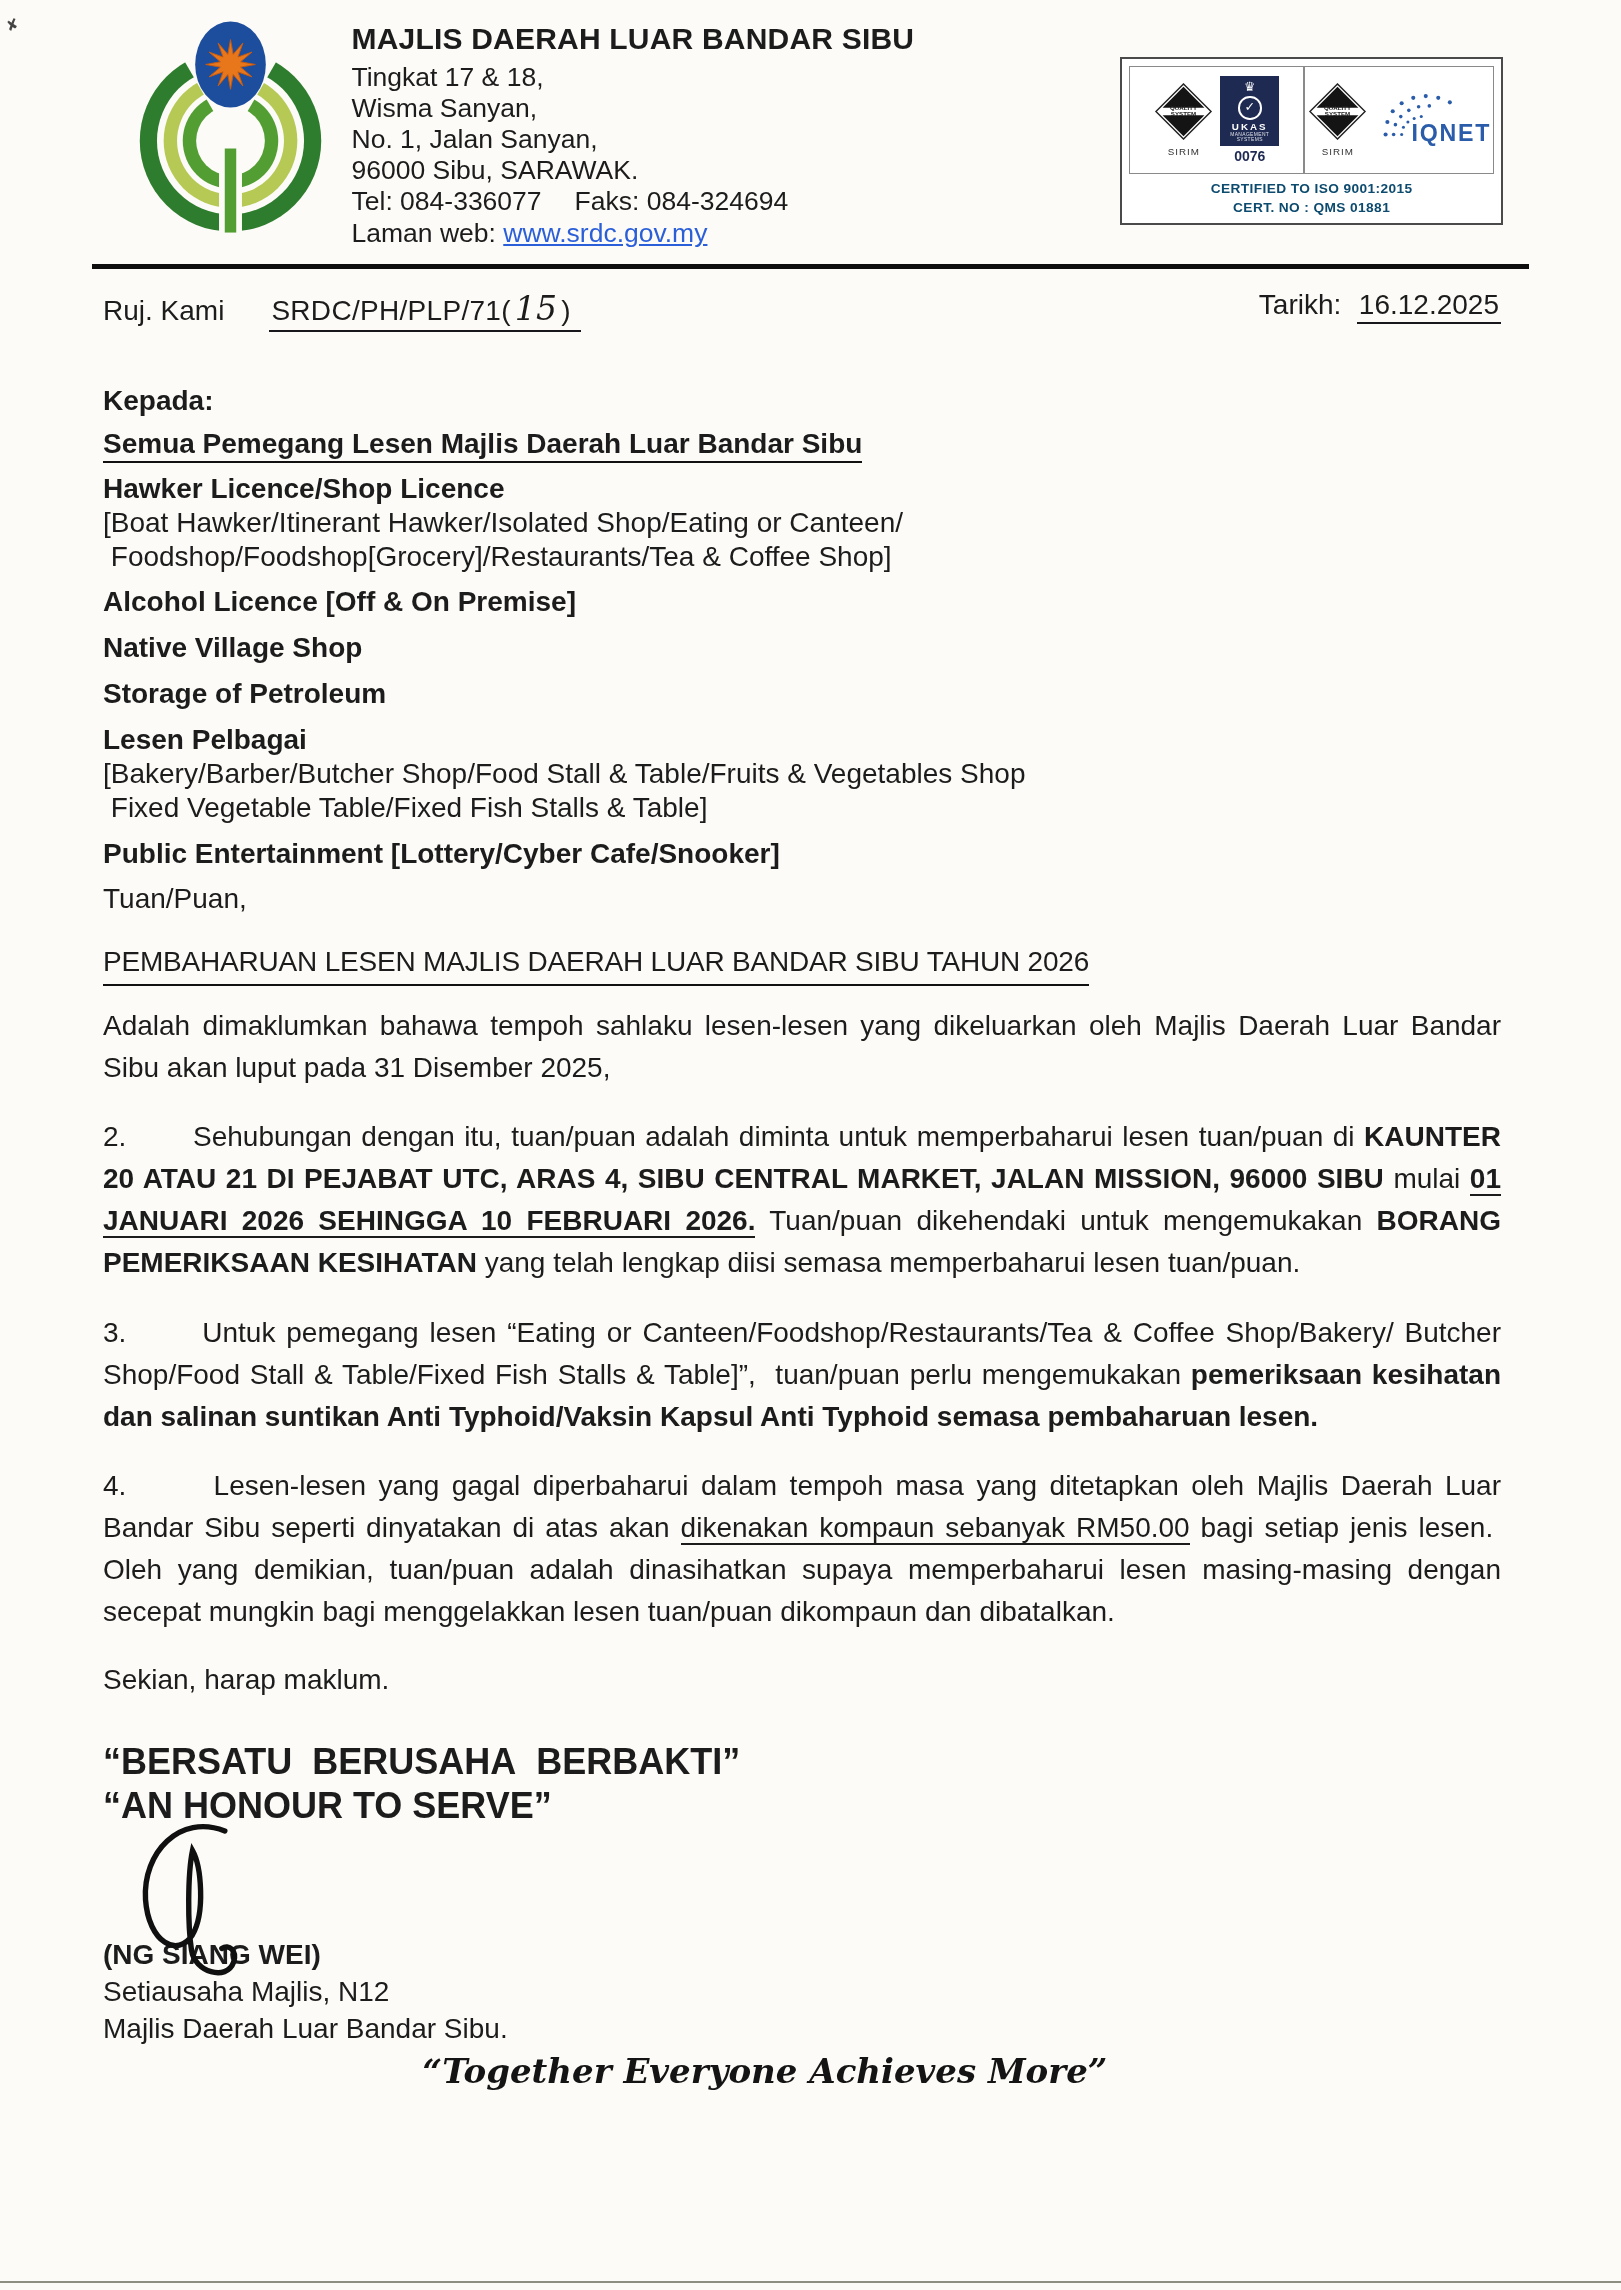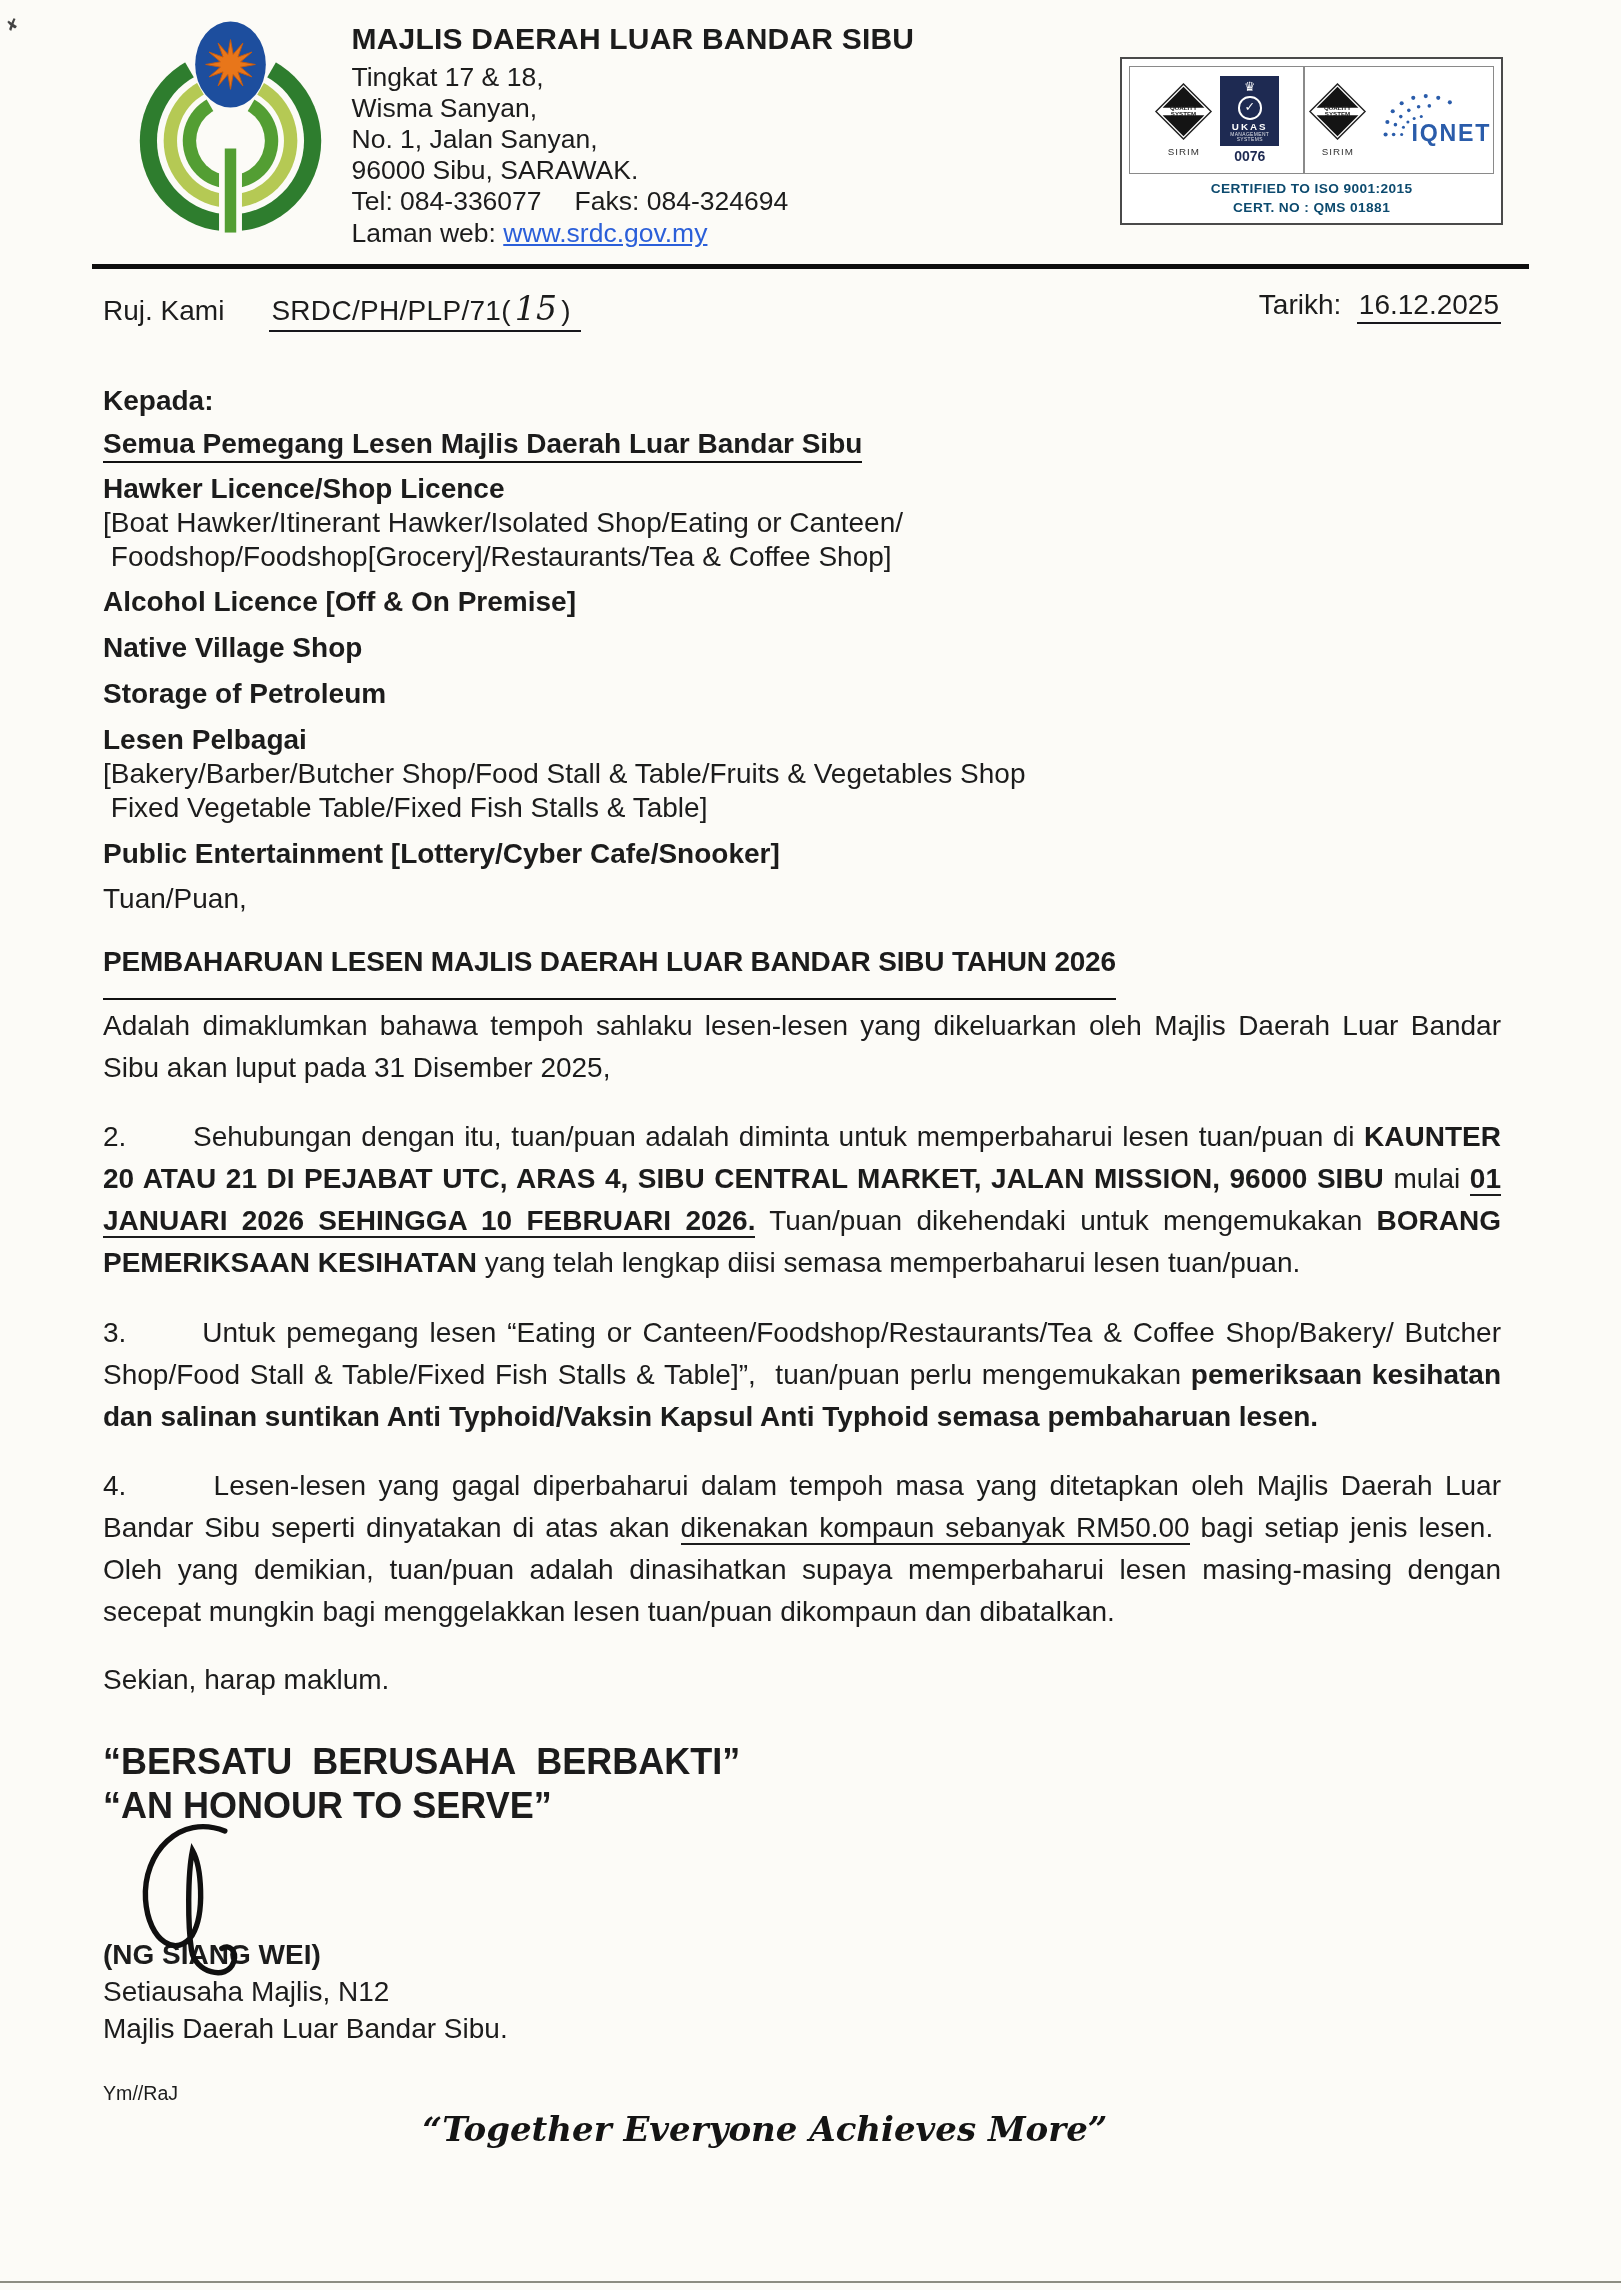--- a/index.html
+++ b/index.html
@@ -52,21 +52,21 @@
   .date-val { border-bottom:2px solid #17171c; padding:0 2px 2px 2px; margin-left:7.8px; }
   
   .content { margin:0 120px 0 103px; }
   .kepada { margin-top:53px; font-weight:bold; font-size:28px; }
   .addressee { margin-top:10.8px; }
   .addressee span { font-weight:bold; font-size:28px; border-bottom:2.9px solid #111; padding-bottom:2px; }
   .lic-item { margin-top:11.8px; font-size:28px; line-height:34px; }
   .lic-head { font-weight:bold; }
   .salutation { margin-top:12px; font-size:28px; }
   .subject { margin-top:31px; }
-  .subject span { font-weight:bold; font-size:28px; letter-spacing:-0.2px; border-bottom:2.9px solid #111; padding-bottom:21px; }
+  .subject span { font-weight:normal; font-size:28px; letter-spacing:-0.2px; border-bottom:2.9px solid #111; padding-bottom:7px; }
   .para { margin-top:27.4px; font-size:28px; line-height:42px; text-align:justify; }
   .para .b { font-weight:bold; }
   .para .u { border-bottom:2px solid #1c1c1c; }
   .closing { margin-top:31px; font-size:28px; }
   .motto { margin-top:44px; font-weight:bold; font-size:36px; line-height:44px; }
   .sign-block { margin-top:108px; font-size:28px; line-height:37px; }
   .sign-name { font-weight:bold; }
   .initials { margin-top:35px; font-size:19.6px; }
   .tagline { text-align:center; margin-top:3.9px; transform:translateX(-37px);
     font-family:"DejaVu Serif", serif; font-weight:bold; font-style:italic; font-size:34px; color:#141414; }
@@ -241,21 +241,20 @@
       <div>“BERSATU&nbsp; BERUSAHA&nbsp; BERBAKTI”</div>
       <div>“AN HONOUR TO SERVE”</div>
     </div>
 
     <div class="sign-block">
       <div class="sign-name">(NG SIANG WEI)</div>
       <div>Setiausaha Majlis, N12</div>
       <div>Majlis Daerah Luar Bandar Sibu.</div>
     </div>
 
-    <div class="initials">Ym//RaJ</div>
     <div class="tagline">“Together Everyone Achieves More”</div>
   </div>
 
   <svg class="signature" viewBox="0 0 238 172">
     <path d="M 104 16 C 58 -2, 20 38, 23 86 C 26 130, 56 146, 71 122 C 84 100, 80 52, 71 36 C 66 60, 66 112, 70 138 C 73 160, 106 170, 113 150 C 117 138, 108 131, 101 136" fill="none" stroke="#101010" stroke-width="5.5" stroke-linecap="round"></path>
   </svg>
 
   <div class="scan-bottom"></div>
 </div>
 

